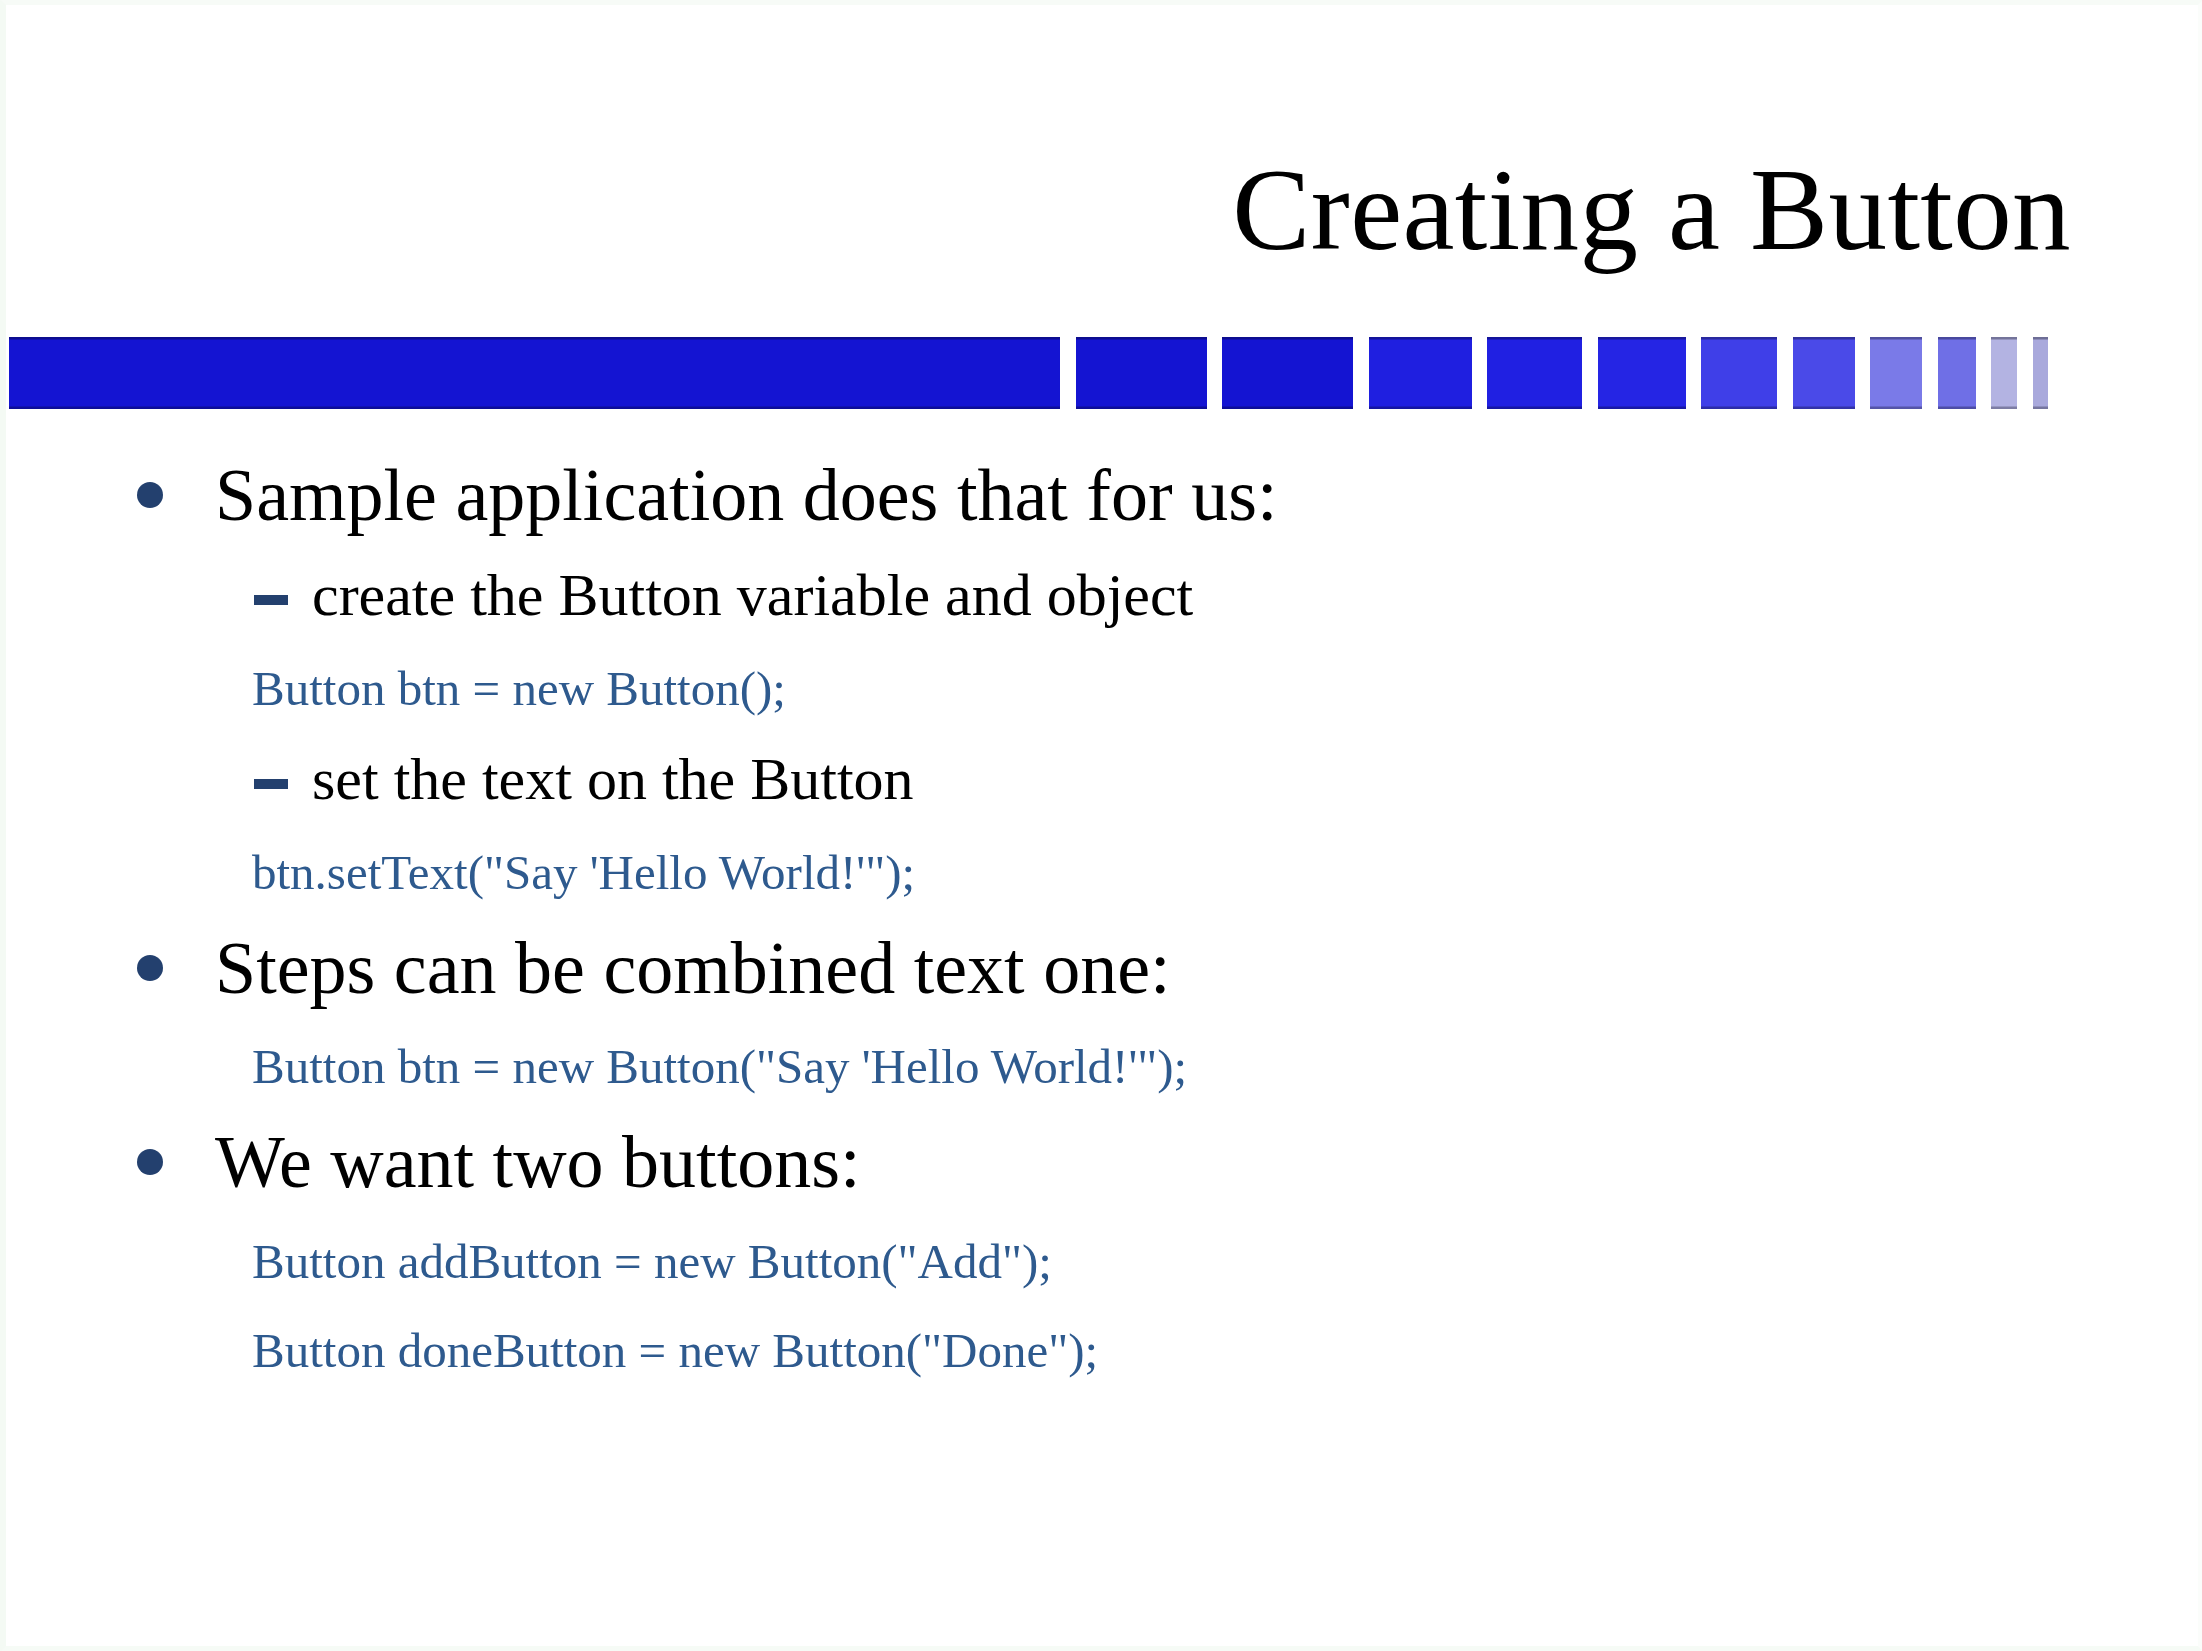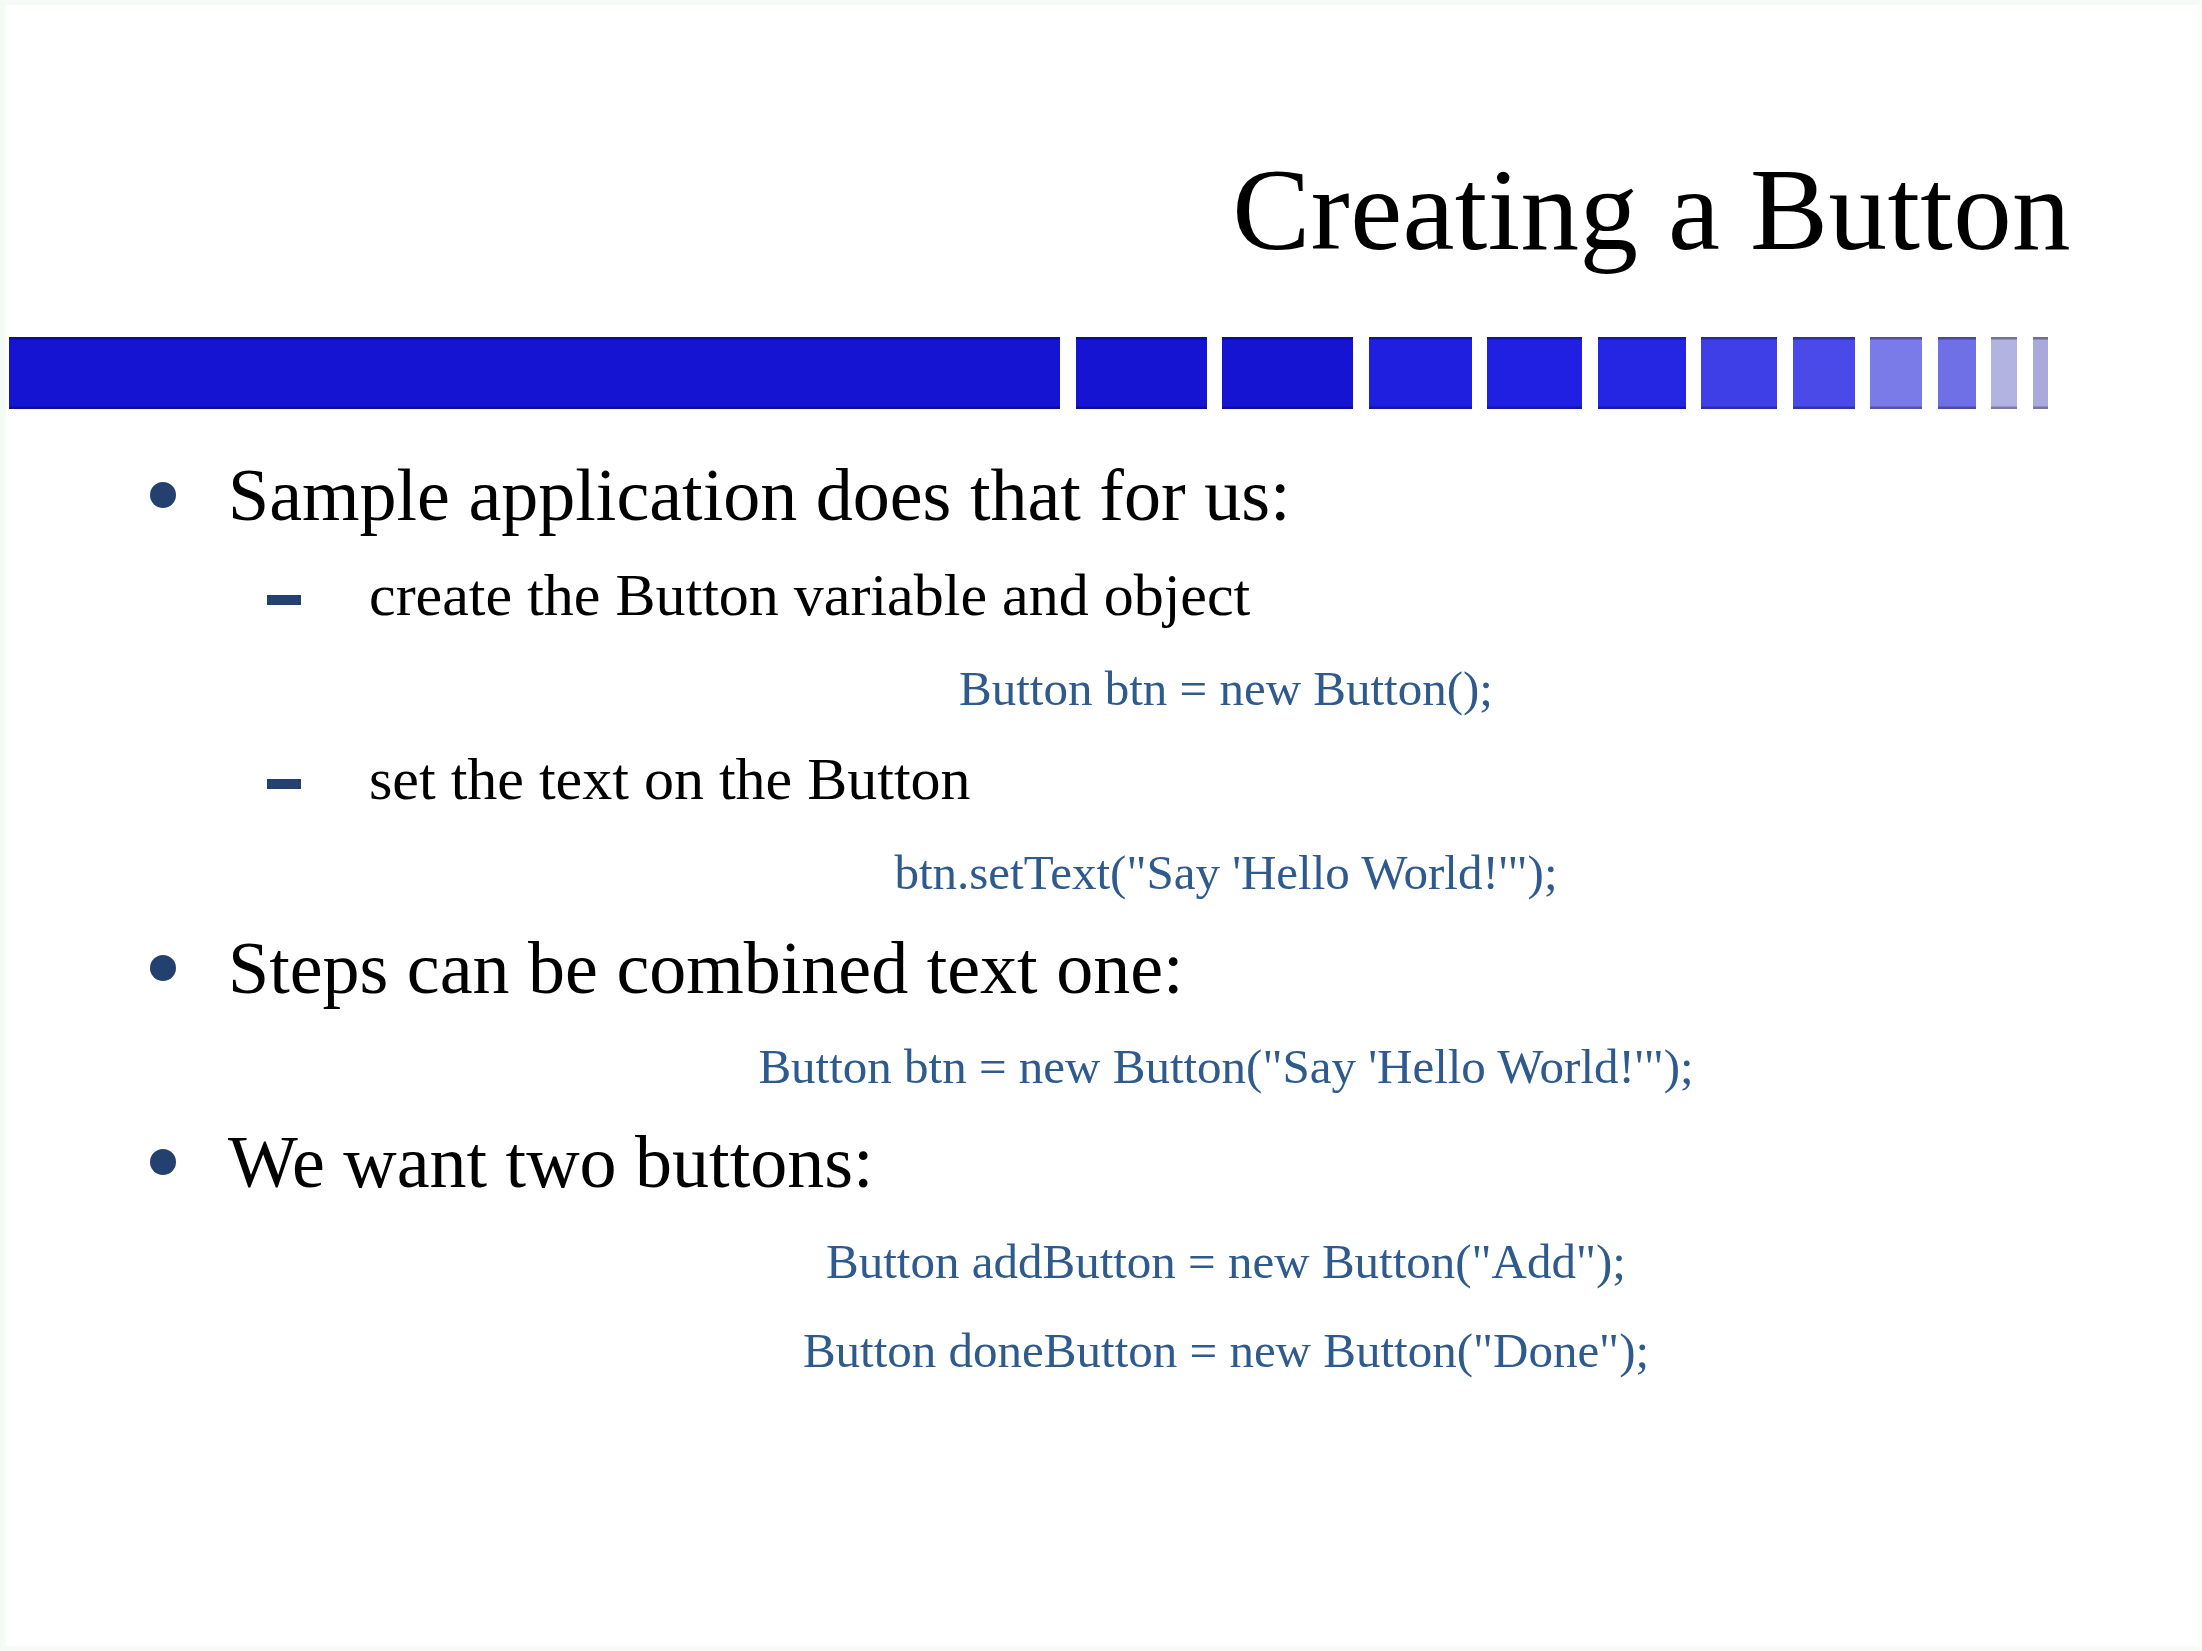--- a/index.html
+++ b/index.html
@@ -62,25 +62,24 @@
   .deco-seg {
     height: 72px;
     margin-right: 15.5px;
     box-shadow: inset 0 2.6px 0 rgba(0,0,20,0.35), inset 0 -2.6px 0 rgba(0,0,20,0.30);
   }
   .deco-seg:last-child { margin-right: 0; }
 
   
   .body {
     position: absolute;
-    left: 13px;
+    left: 0;
     top: 439px;
     width: 2168px;
     height: 1187px;
-    text-align: center;
   }
 
   .lvl1 {
     position: relative;
     display: flex;
     align-items: flex-start;
     padding-left: 131px;
     margin-bottom: 3.4px;
   }
   .lvl1-bullet {
@@ -99,21 +98,20 @@
     white-space: nowrap;
     font-family: "Liberation Serif", "DejaVu Serif", serif;
   }
 
   .lvl2 {
     position: relative;
     display: flex;
     align-items: flex-start;
     padding-left: 248px;
     margin-bottom: 1.7px;
-    gap: 44px;
   }
   .lvl2-bullet {
     flex: 0 0 auto;
     width: 34px;
     height: 9.5px;
     background: #23406e;
     margin-top: 46px;
     margin-right: 24px;
   }
   .lvl2-text {

